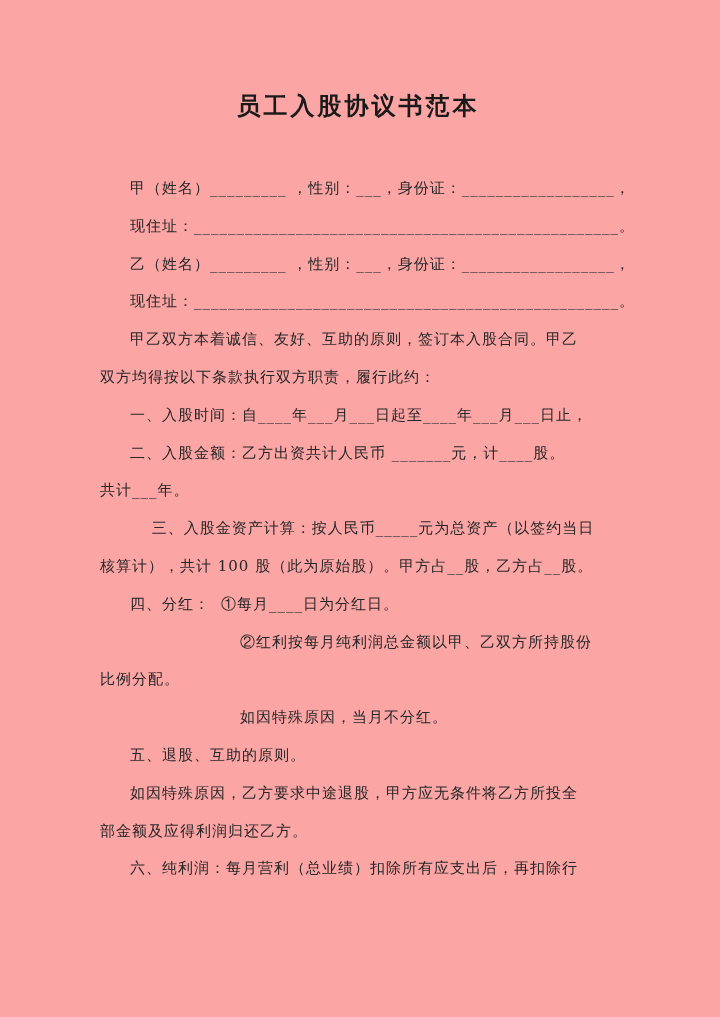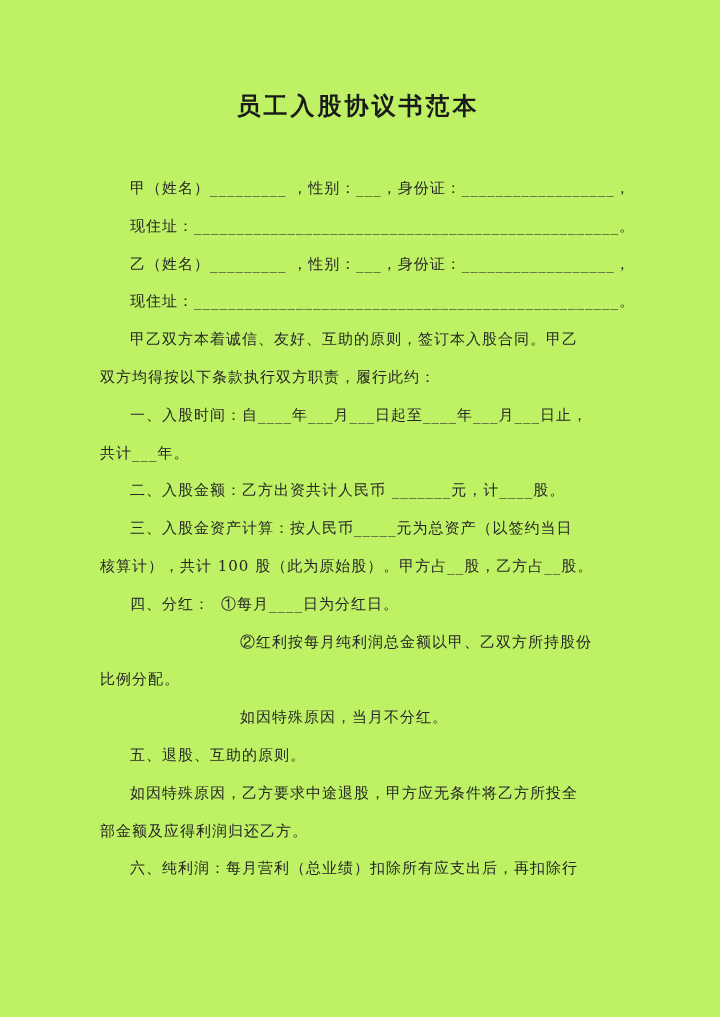--- a/index.html
+++ b/index.html
@@ -4,21 +4,21 @@
 <style>
   html, body {
     margin: 0;
     padding: 0;
     background: #ffffff;
   }
   .page {
     position: relative;
     width: 720px;
     height: 1017px;
-    background: #bef264;
+    background: #fca5a5;
     box-sizing: border-box;
     padding: 88px 104px 0 100px;
     overflow: hidden;
     font-family: "DejaVu Serif", "Liberation Serif", serif;
     color: #262626;
   }
   .doc-title {
     margin: 0 0 46px 0;
     font-size: 24px;
     line-height: 36px;
@@ -47,23 +47,23 @@
 <div class="page">
   <h1 class="doc-title">员工入股协议书范本</h1>
   <div class="doc-body" id="doc-body">
       <div class="line" style="padding-left: 30px;"><span>甲（姓名）_________ ，性别：___，身份证：__________________，</span></div>
       <div class="line" style="padding-left: 30px;"><span>现住址：__________________________________________________。</span></div>
       <div class="line" style="padding-left: 30px;"><span>乙（姓名）_________ ，性别：___，身份证：__________________，</span></div>
       <div class="line" style="padding-left: 30px;"><span>现住址：__________________________________________________。</span></div>
       <div class="line" style="padding-left: 30px;"><span>甲乙双方本着诚信、友好、互助的原则，签订本入股合同。甲乙</span></div>
       <div class="line" style="padding-left: 0px;"><span>双方均得按以下条款执行双方职责，履行此约：</span></div>
       <div class="line" style="padding-left: 30px;"><span>一、入股时间：自____年___月___日起至____年___月___日止，</span></div>
+      <div class="line" style="padding-left: 30px;"><span>二、入股金额：乙方出资共计人民币 _______元，计____股。</span></div>
       <div class="line" style="padding-left: 0px;"><span>共计___年。</span></div>
-      <div class="line" style="padding-left: 30px;"><span>二、入股金额：乙方出资共计人民币 _______元，计____股。</span></div>
-      <div class="line" style="padding-left: 30px;"><span>三、入股金资产计算：按人民币_____元为总资产（以签约当日</span></div>
+      <div class="line" style="padding-left: 30px; text-align: center;"><span>三、入股金资产计算：按人民币_____元为总资产（以签约当日</span></div>
       <div class="line" style="padding-left: 0px;"><span>核算计），共计 100 股（此为原始股）。甲方占__股，乙方占__股。</span></div>
       <div class="line" style="padding-left: 30px;"><span style="margin-right: 11px;">四、分红：</span><span>①每月____日为分红日。</span></div>
       <div class="line" style="padding-left: 140px;"><span>②红利按每月纯利润总金额以甲、乙双方所持股份</span></div>
       <div class="line" style="padding-left: 0px;"><span>比例分配。</span></div>
       <div class="line" style="padding-left: 140px;"><span>如因特殊原因，当月不分红。</span></div>
       <div class="line" style="padding-left: 30px;"><span>五、退股、互助的原则。</span></div>
       <div class="line" style="padding-left: 30px;"><span>如因特殊原因，乙方要求中途退股，甲方应无条件将乙方所投全</span></div>
       <div class="line" style="padding-left: 0px;"><span>部金额及应得利润归还乙方。</span></div>
       <div class="line" style="padding-left: 30px;"><span>六、纯利润：每月营利（总业绩）扣除所有应支出后，再扣除行</span></div>
     </div>

